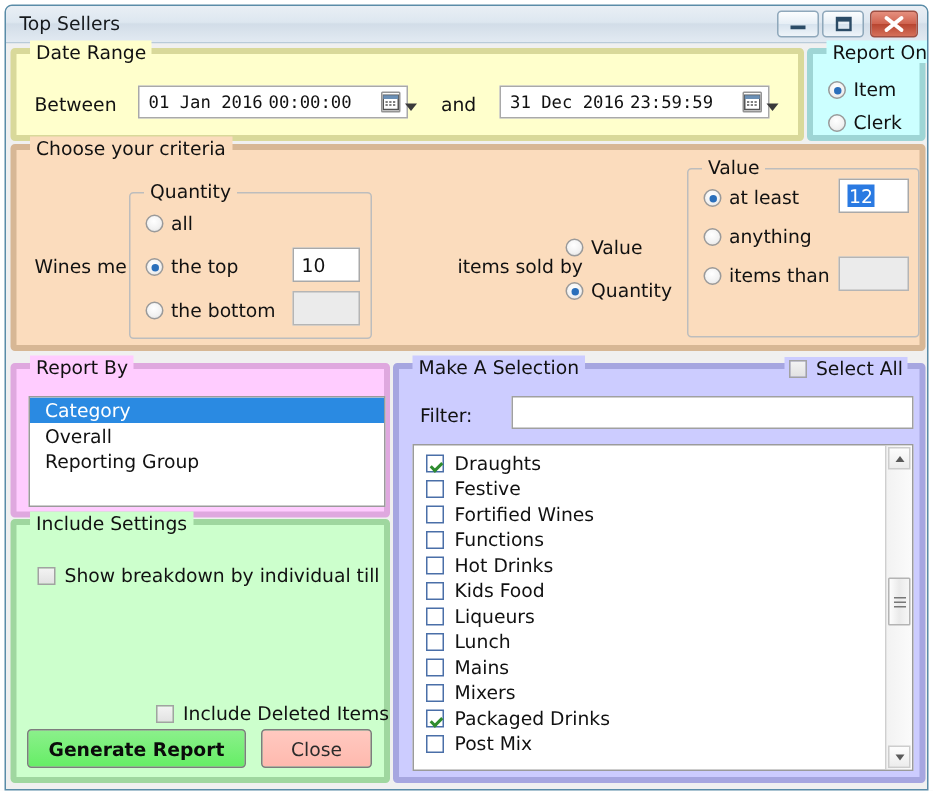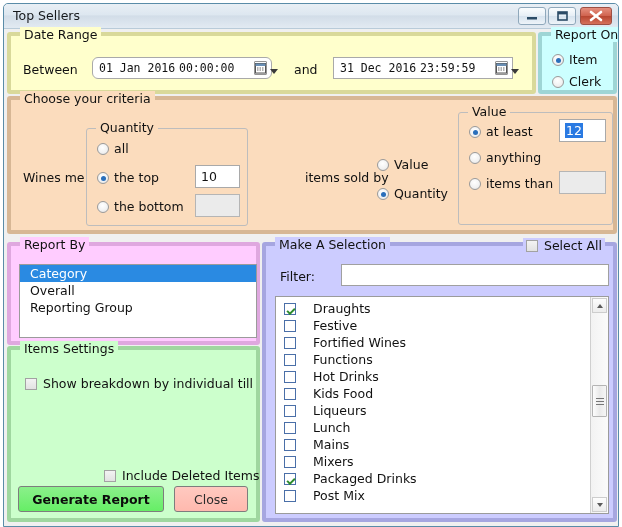--- a/index.html
+++ b/index.html
@@ -234,21 +234,21 @@
     width: 334px; height: 218px;
     box-sizing:border-box;
     border:1px solid #9b9b9b; background:#ffffff;
     overflow:hidden;
   }
   #checklist-items {
     position:absolute; left:0; top:3px; right:18px;
   }
   .cl-item { height: 17px; line-height: 17px; padding-left: 8px; white-space:nowrap; }
   .cl-item .cbx { vertical-align: -2px; }
-  .cl-item span.txt { margin-left: 17px; font-size:12.5px; color:#111; }
+  .cl-item span.txt { margin-left: 7px; font-size:12.5px; color:#111; }
 
   
   #cl-scroll {
     position:absolute; right:0; top:0; bottom:0; width:17px;
     background: linear-gradient(to right,#f2f2f2,#fbfbfb);
     border-left:1px solid #cfcfcf;
   }
   .sb-btn {
     position:absolute; left:1px; width:15px; height:15px;
     background: linear-gradient(to bottom,#fdfdfd,#ececec);
@@ -310,21 +310,21 @@
         <path d="M10 4 L20 12 M20 4 L10 12" stroke="#ffffff" stroke-width="2.6" stroke-linecap="round"></path>
       </svg>
     </div>
   </div>
 
   <div class="group" id="pnl-date">
     <div class="legend">Date Range</div>
 
     <div class="lbl" style="left:12px; top:26px;">Between</div>
 
-    <div class="dtfield" style="left:81px; top:21px; width:180px;border-radius:6px;">
+    <div class="dtfield" style="left:81px; top:21px; width:180px;">
       <span class="dt-date">01 Jan 2016</span>
       <span class="dt-time">00:00:00</span>
       <span class="dt-btn">
         <svg width="11" height="12" viewBox="0 0 11 12">
           <rect x="0.5" y="1.5" width="10" height="9.5" fill="#fff" stroke="#555" stroke-width="1"></rect>
           <rect x="0.5" y="1.5" width="10" height="2.5" fill="#6a8fb5"></rect>
           <path d="M2 6h1.5M4.5 6H6M7 6h1.5M2 8h1.5M4.5 8H6M7 8h1.5" stroke="#555" stroke-width="0.9"></path>
         </svg>
         <span class="dt-arrow"></span>
       </span>
@@ -421,21 +421,21 @@
     <div class="legend">Report By</div>
 
     <div id="listbox-reportby">
       <div class="lb-item sel">Category</div>
       <div class="lb-item">Overall</div>
       <div class="lb-item">Reporting Group</div>
     </div>
   </div>
 
   <div class="group" id="pnl-settings">
-    <div class="legend">Items Settings</div>
+    <div class="legend">Include Settings</div>
 
     <div class="cbx-row" style="left:14px; top:26px;">
       <span class="cbx empty-grey"></span><span class="cbx-label">Show breakdown by individual till</span>
     </div>
 
     <div class="cbx-row" style="left:93px; top:118px;">
       <span class="cbx empty-grey"></span><span class="cbx-label">Include Deleted Items</span>
     </div>
   </div>
 

